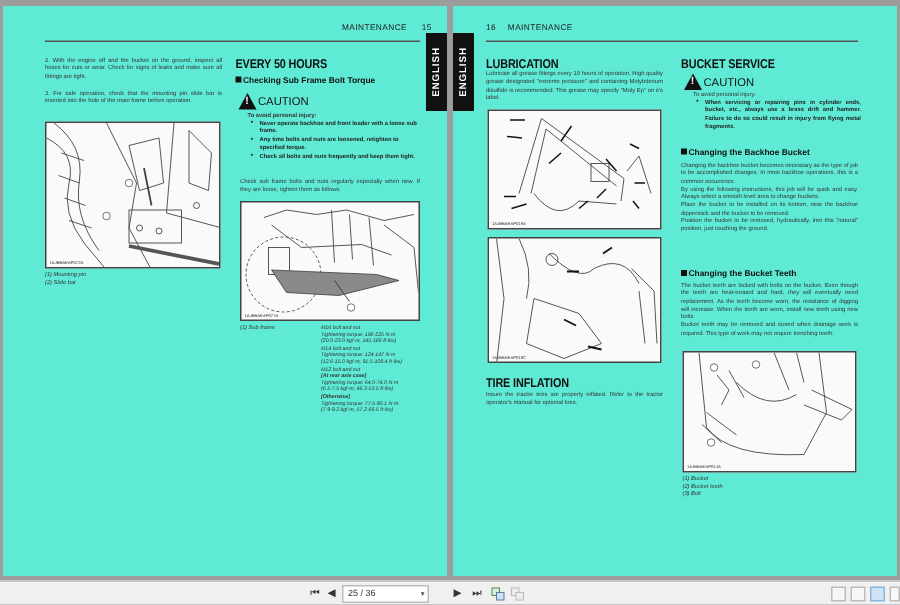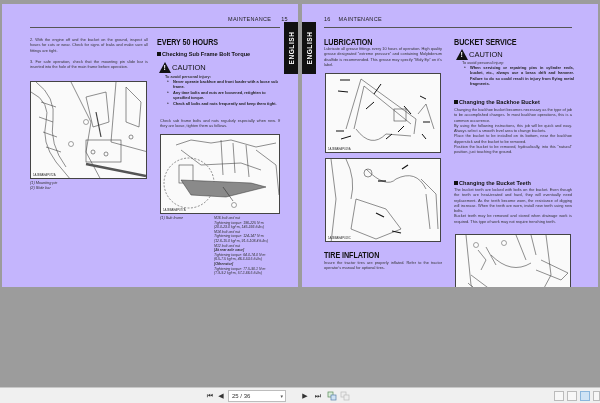--- a/index.html
+++ b/index.html
@@ -1,18 +1,18 @@
 <!DOCTYPE html>
 <html><head>
 <meta charset="utf-8">
 <style>
   * { box-sizing: border-box; margin: 0; padding: 0; }
   html, body { width: 600px; height: 403px; overflow: hidden; background: #9a9a9a; font-family: "Liberation Sans", sans-serif; }
   .viewer { position: absolute; left: 0; top: 0; width: 600px; height: 403px; background: #9c9c9c; }
-  .page { position: absolute; top: 4px; height: 283px; background: #c4b5fd; overflow: hidden; }
+  .page { position: absolute; top: 4px; height: 380px; background: #5eead4; overflow: hidden; }
   .page-left { left: 2px; width: 296px; }
   .page-right { left: 302px; width: 296px; }
   .hdr { position: absolute; top: 12px; font-size: 5.5px; color: #222; letter-spacing: 0.3px; }
   .hdr-rule { position: absolute; top: 23px; height: 1px; background: #555; }
   .lang-tab { position: absolute; background: #111; color: #fff; width: 14px; height: 52px; }
   .lang-tab span { position: absolute; left: 50%; top: 50%; transform: translate(-50%,-50%) rotate(-90deg); font-size: 6.5px; font-weight: bold; letter-spacing: 0.6px; white-space: nowrap; }
   .txt { position: absolute; font-size: 3.9px; line-height: 5.3px; color: #333; }
   .txt.j { text-align: justify; }
   .bold { font-weight: bold; }
   .h1 { position: absolute; font-size: 8.5px; font-weight: bold; color: #111; transform: scaleX(0.85); transform-origin: left; letter-spacing: -0.1px; }

